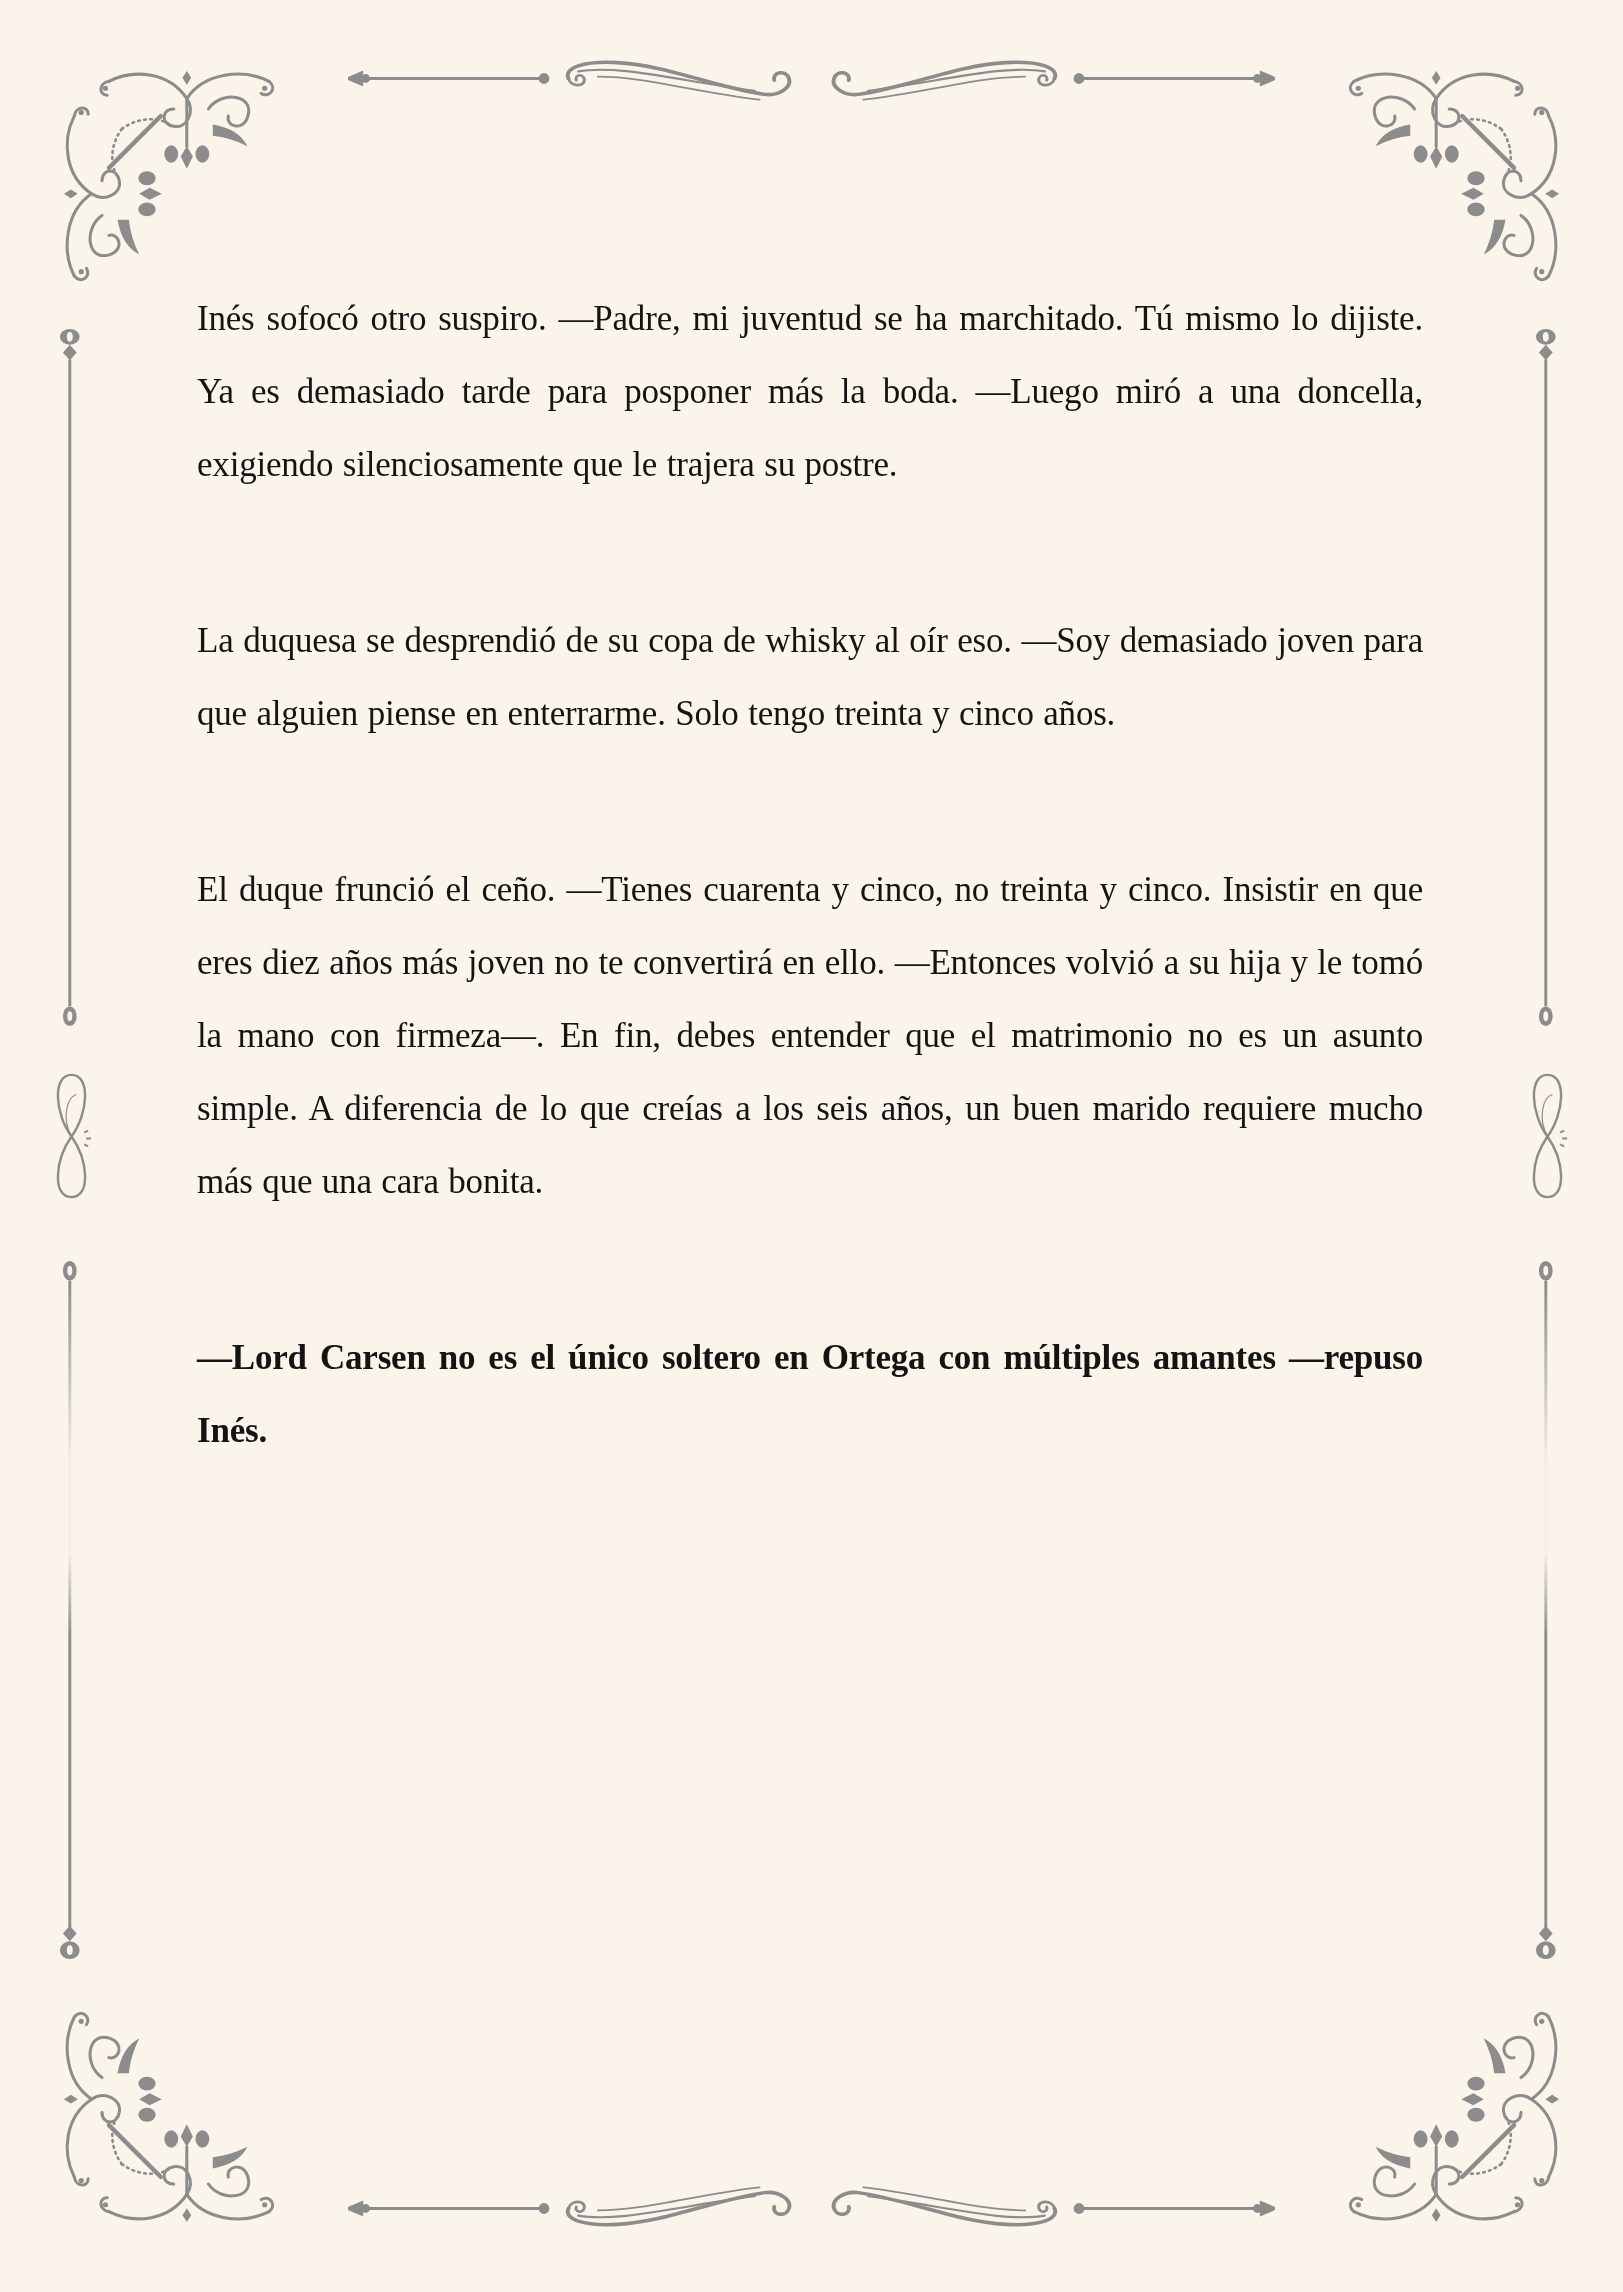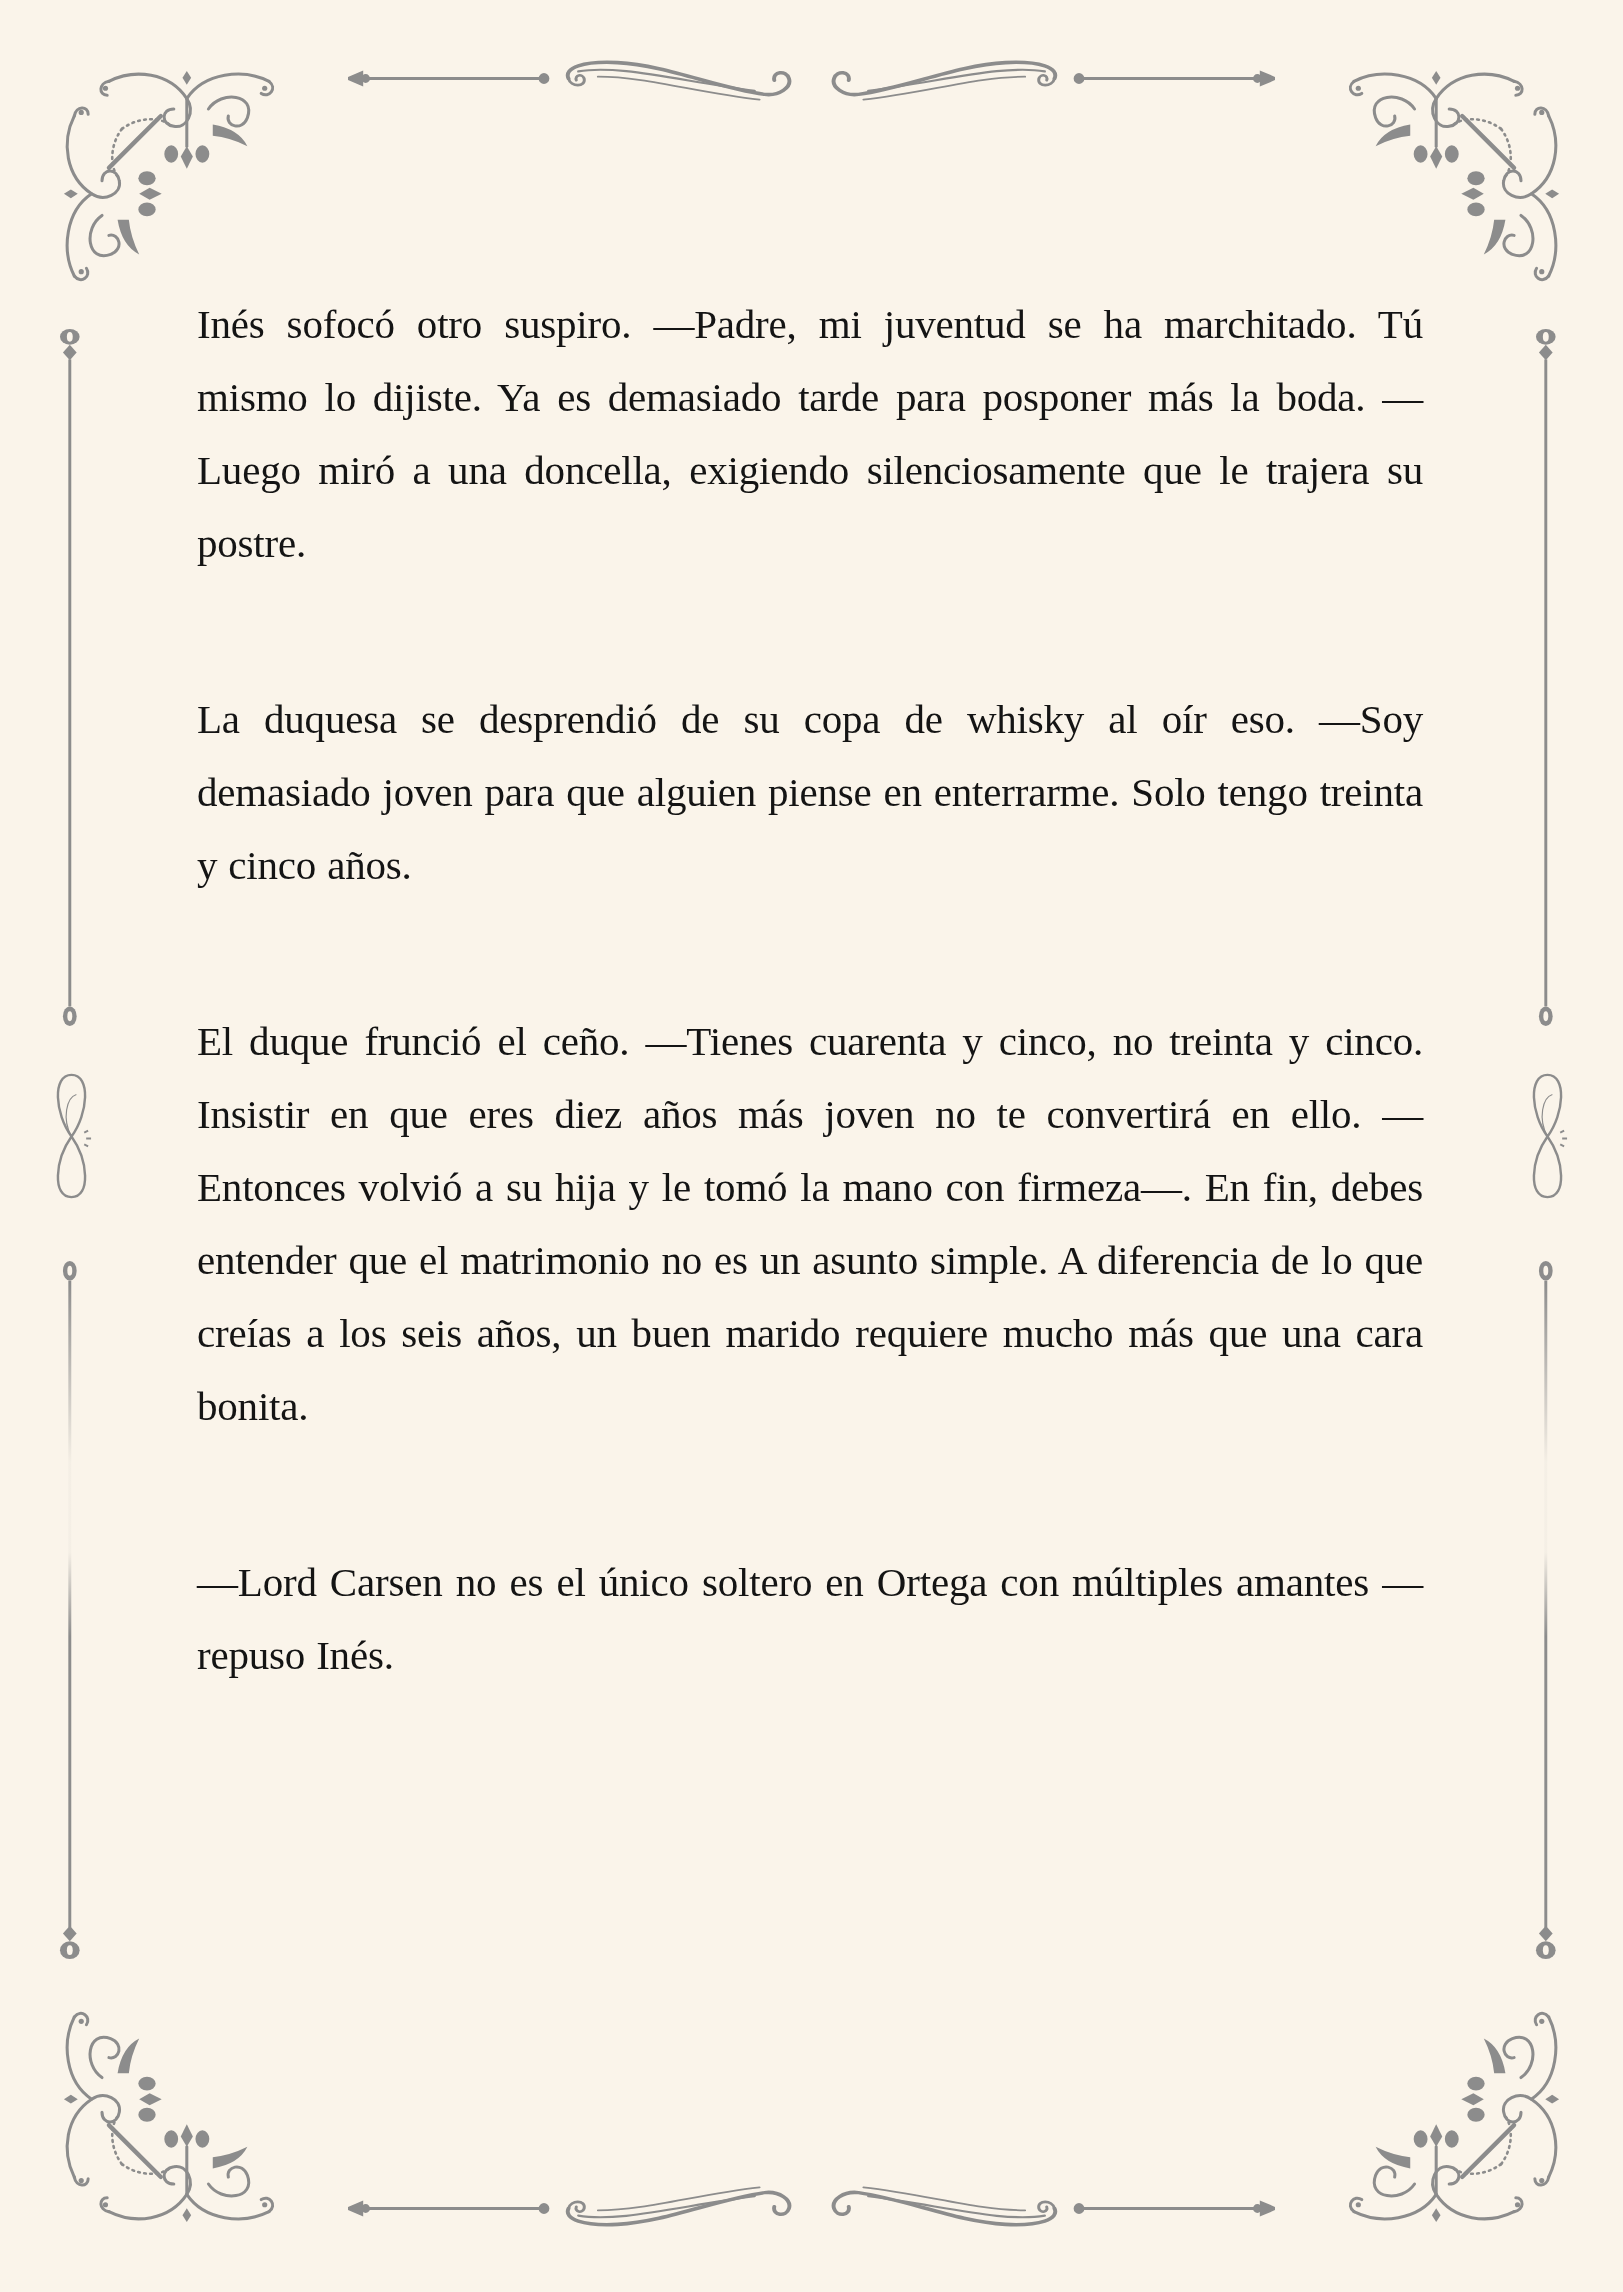--- a/index.html
+++ b/index.html
@@ -4,28 +4,28 @@
 <style>
   html, body { margin:0; padding:0; }
   body {
     width:1623px; height:2293px; position:relative; overflow:hidden;
     background:#faf4ea;
     font-family:"Liberation Serif", "DejaVu Serif", serif;
   }
   .orn { position:absolute; }
   .orn svg { display:block; width:100%; height:100%; }
   .page-text {
-    position:absolute; left:197px; top:288px; width:1226px;
-    color:#141414; font-size:41px; line-height:73px;
+    position:absolute; left:197px; top:282px; width:1226px;
+    color:#141414; font-size:35px; line-height:73px;
   }
   .page-text p {
     margin:0 0 103px 0; text-align:justify; letter-spacing:-0.2px;
     word-spacing:1px;
   }
-  .page-text p:last-child { margin-bottom:0; }
+  .page-text p:last-child { margin-bottom:0;font-weight:bold; }
 </style>
 </head>
 <body>
 
 <svg width="0" height="0" style="position:absolute">
   <defs>
     <g id="corner-flourish" fill="none" stroke="#8c8c8c" stroke-width="3.5" stroke-linecap="round">
 
       <path d="M60 20 C 90 5, 130 10, 150 40 C 160 55, 150 75, 135 72 C 120 70, 120 52, 135 52"></path>
       <path d="M150 40 C 170 10, 215 5, 245 20"></path>

